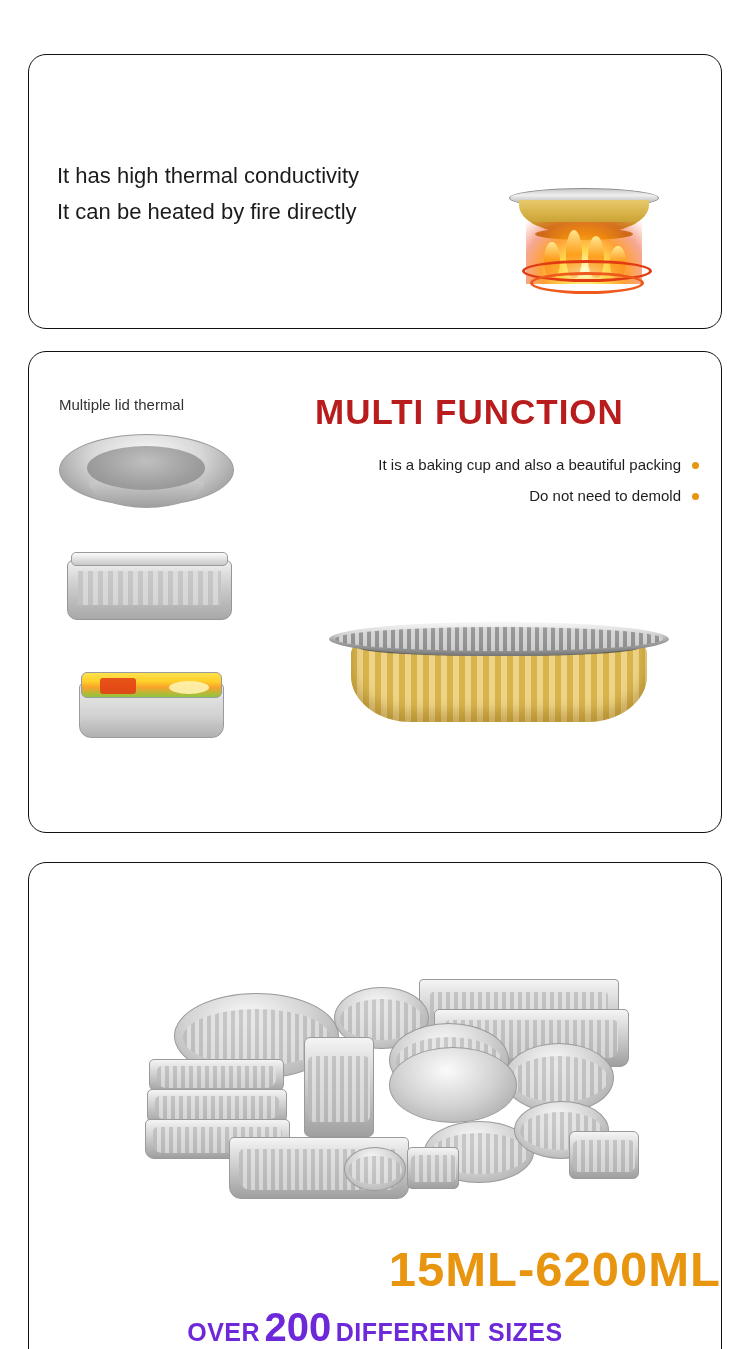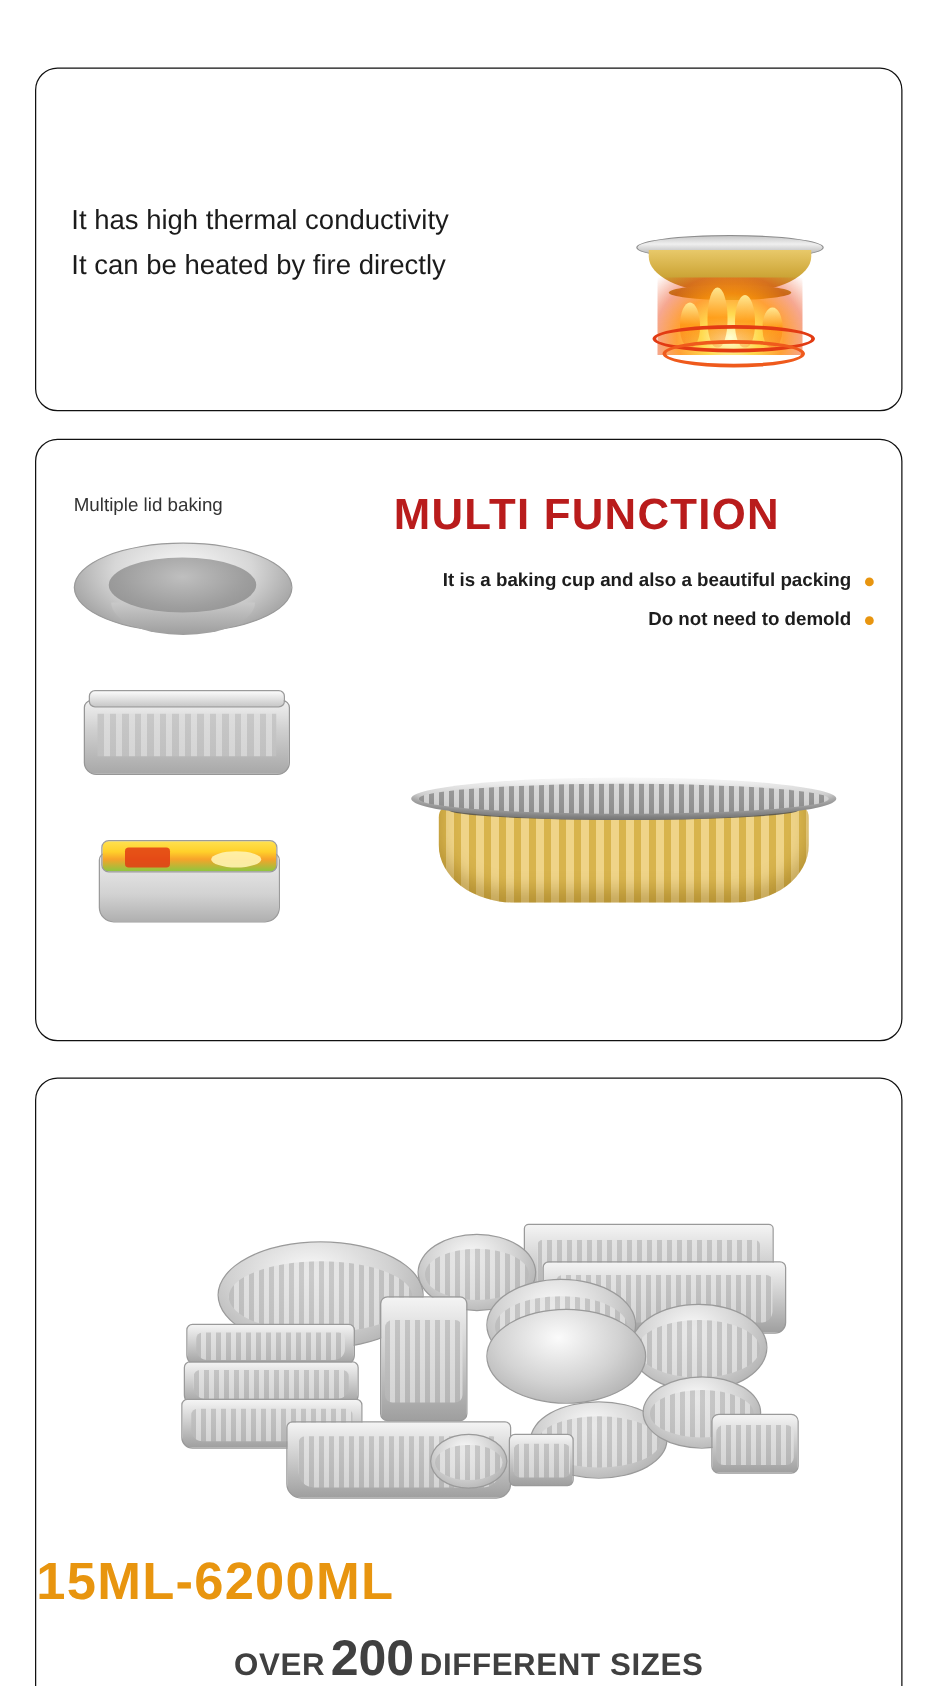--- a/index.html
+++ b/index.html
@@ -128,21 +128,20 @@
     color: #b91c1c;
   }
   .bullets {
     position: absolute;
     right: 22px;
     top: 104px;
     width: 420px;
     text-align: right;
     font-size: 15px;
     color: #1d1d1d;
-    font-weight: bold;
   }
   .bullets li {
     list-style: none;
     margin: 0 0 14px 0;
     padding-right: 18px;
     position: relative;
   }
   .bullets li::after {
     content: "";
     position: absolute;
@@ -322,32 +321,32 @@
     position:absolute;
     left:5%; top:18%; right:5%; bottom:14%;
     background: repeating-linear-gradient(90deg,#b9b9b9 0 4px,#e2e2e2 4px 8px);
     opacity:.75;
     border-radius: inherit;
   }
   .ml-line {
     position: absolute;
     left: 0; right: 0;
     top: 378px;
-    text-align: left;
-    font-size: 42px;
+    text-align: right;
+    font-size: 49px;
     font-weight: bold;
     letter-spacing: 1px;
     color: #e8950f;
   }
   .over-line {
     position: absolute;
     left: 0; right: 0;
     top: 442px;
     text-align: center;
-    color: #404040;
+    color: #6d28d9;
   }
   .over-line .small { font-size: 25px; font-weight: bold; letter-spacing: .5px; }
   .over-line .big { font-size: 40px; font-weight: bold; }
 </style>
 </head>
 <body>
 
 <div class="page">
 
   <div class="card" id="panel-thermal">
@@ -366,21 +365,21 @@
         <div class="flame-tongue" style="left:62px;height:42px;"></div>
         <div class="flame-tongue" style="left:84px;height:32px;"></div>
       </div>
       <div class="ring r1"></div>
       <div class="ring r2"></div>
     </div>
   </div>
 
   <div class="card" id="panel-multi">
 
-    <div class="lid-caption">Multiple lid baking</div>
+    <div class="lid-caption">Multiple lid thermal</div>
     <div class="multi-title">MULTI FUNCTION</div>
 
     <div class="bullets">
       <ul>
         <li>It is a baking cup and also a beautiful packing</li>
         <li>Do not need to demold</li>
       </ul>
     </div>
 
     <div class="lid-thumb lid-round">

